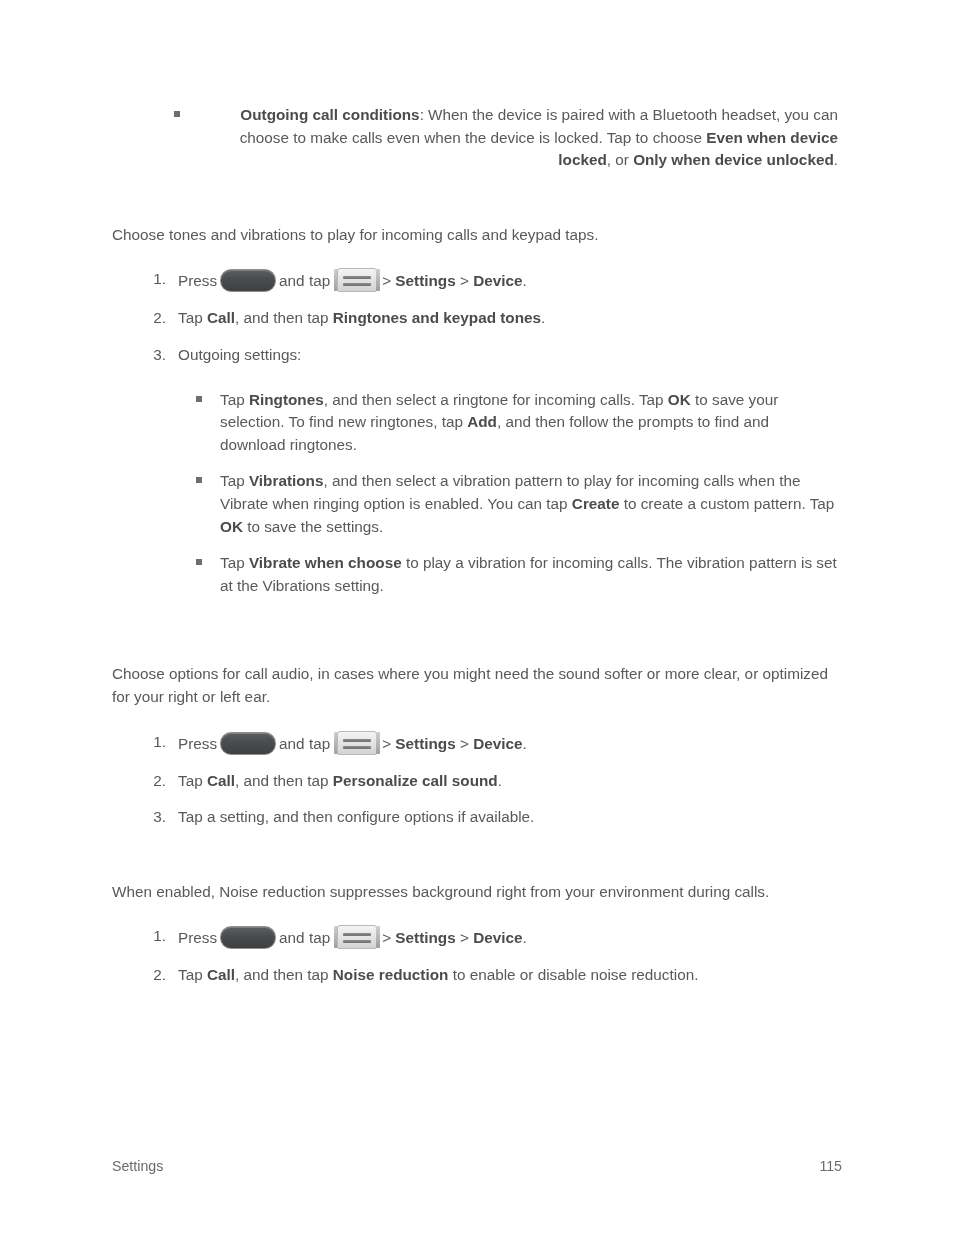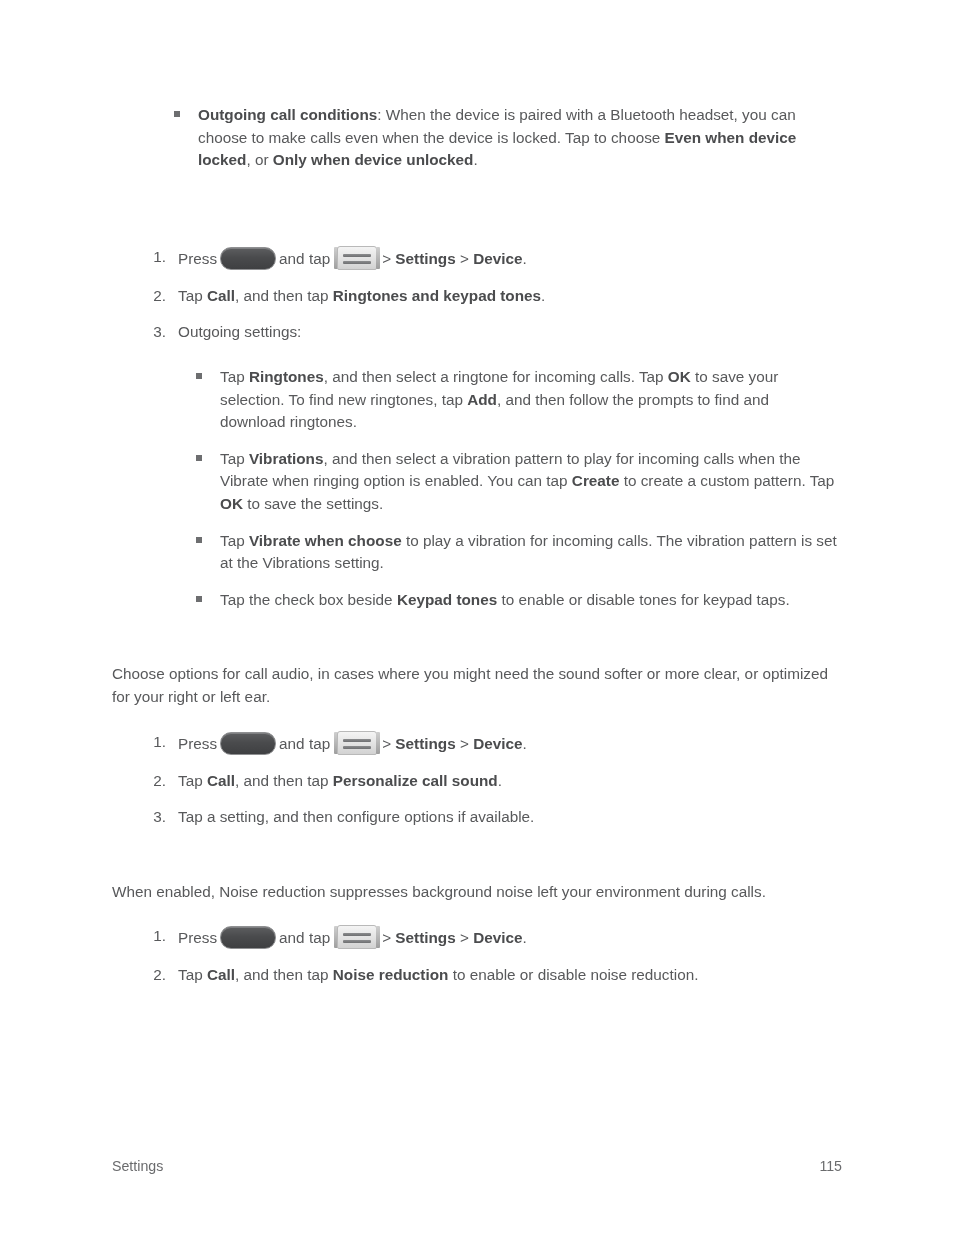--- a/index.html
+++ b/index.html
@@ -59,21 +59,21 @@
   .sq-item > .sq-marker {
     position: absolute;
     left: 6px;
     top: 7px;
     width: 6px;
     height: 6px;
     background: #6d6e70;
   }
 
   
-  .lvl1 { margin-left: 56px; }
+  .lvl1 { margin-left: 56px; text-align: right; }
   .lvl2 { margin-left: 78px; }
 
   
   .num-list {
     list-style: none;
     margin: 0;
     padding: 0;
     margin-left: 30px;
   }
   .num-item {
@@ -174,20 +174,21 @@
   <div class="content">
 
     <ul class="sq-list lvl1">
       <li class="sq-item">
         <span class="sq-marker"></span><span class="b">Outgoing call conditions</span><span>: When the device is paired with a Bluetooth headset, you can choose to make calls even when the device is locked. Tap to choose </span><span class="b">Even when device locked</span><span>, or </span><span class="b">Only when device unlocked</span><span>.</span>
       </li>
     </ul>
 
     <div class="gap-xl"></div>
 
+    <p class="para">Choose tones and vibrations to play for incoming calls and keypad taps.</p>
 
     <div class="gap-md"></div>
 
     <ol class="num-list">
 
       <li class="num-item">
         <span class="num">1.</span><span>Press</span><span class="icon-home"></span><span>and tap</span><span class="icon-menu"><span class="edge-l"></span><span class="body"></span><span class="bar b1"></span><span class="bar b2"></span><span class="edge-r"></span></span><span class="sep">&gt;</span>
         <span class="b">Settings</span>
         <span class="sep">&gt;</span>
         <span class="b">Device</span><span>.</span>
@@ -221,23 +222,20 @@
       </li>
 
       <div class="gap-sm"></div>
 
       <li class="sq-item">
         <span class="sq-marker"></span><span>Tap </span><span class="b">Vibrate when choose</span><span> to play a vibration for incoming calls. The vibration pattern is set at the Vibrations setting.</span>
       </li>
 
       <div class="gap-sm"></div>
 
-      <li class="sq-item">
-        <span class="sq-marker"></span><span>Tap the check box beside </span><span class="b">Keypad tones</span><span> to enable or disable tones for keypad taps.</span>
-      </li>
     </ul>
 
     <div class="gap-xl"></div>
 
     <p class="para">Choose options for call audio, in cases where you might need the sound softer or more clear, or optimized for your right or left ear.</p>
 
     <div class="gap-md"></div>
 
     <ol class="num-list">
 
@@ -256,21 +254,21 @@
 
       <div class="gap-sm"></div>
 
       <li class="num-item">
         <span class="num">3.</span><span>Tap a setting, and then configure options if available.</span>
       </li>
     </ol>
 
     <div class="gap-xl"></div>
 
-    <p class="para">When enabled, Noise reduction suppresses background noise left your environment during calls.</p>
+    <p class="para">When enabled, Noise reduction suppresses background right from your environment during calls.</p>
 
     <div class="gap-md"></div>
 
     <ol class="num-list">
 
       <li class="num-item">
         <span class="num">1.</span><span>Press</span><span class="icon-home"></span><span>and tap</span><span class="icon-menu"><span class="edge-l"></span><span class="body"></span><span class="bar b1"></span><span class="bar b2"></span><span class="edge-r"></span></span><span class="sep">&gt;</span>
         <span class="b">Settings</span>
         <span class="sep">&gt;</span>
         <span class="b">Device</span><span>.</span>

